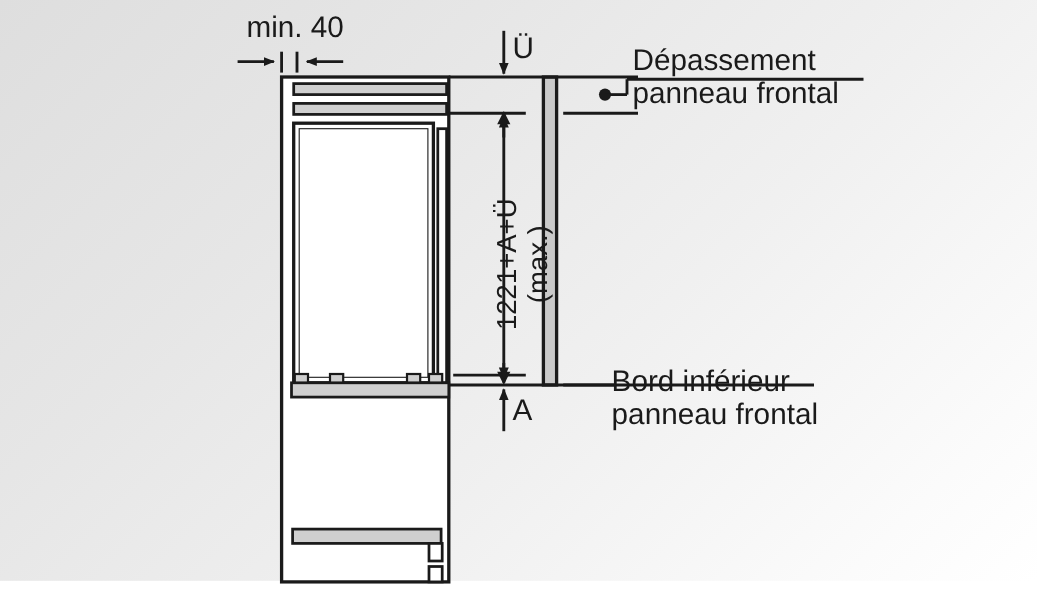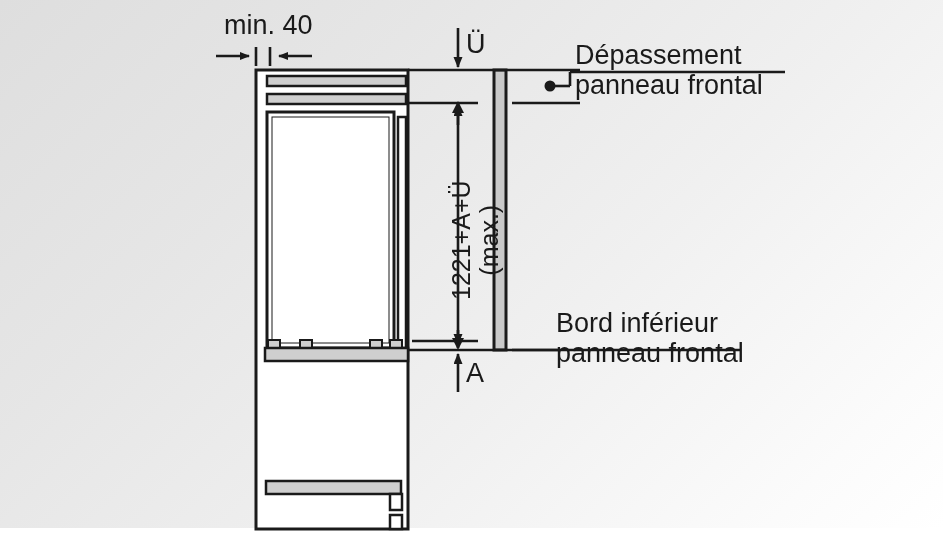--- a/index.html
+++ b/index.html
@@ -44,21 +44,21 @@
     top: 358px;
     font-size: 27px;
   }
   .lbl-dep {
     left: 575px;
     top: 40px;
     font-size: 27px;
   }
   .lbl-bord {
     left: 556px;
-    top: 308px;
+    top: 331px;
     font-size: 27px;
   }
   .vert-wrap {
     position: absolute;
     left: 448px;
     top: 300px;
     height: 0;
   }
   .vert-wrap .rot {
     position: absolute;

